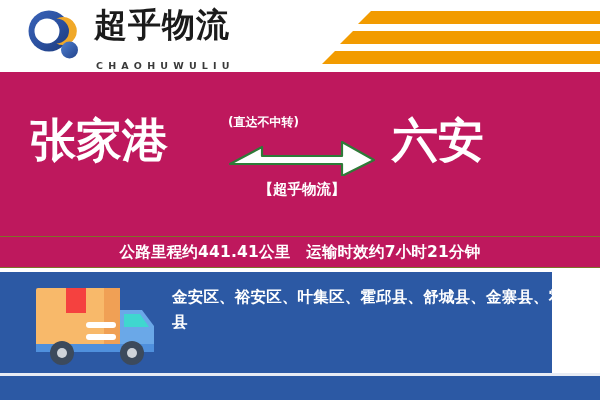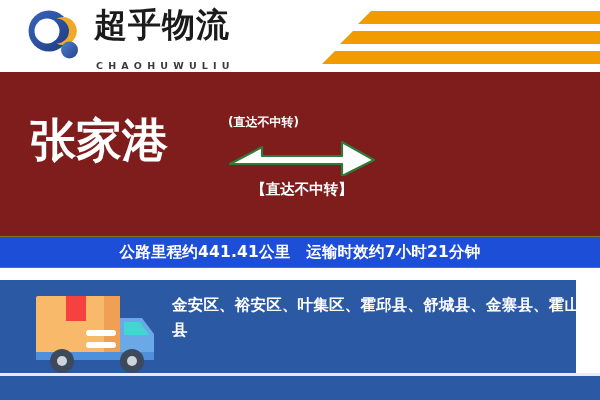--- a/index.html
+++ b/index.html
@@ -67,21 +67,21 @@
   }
   .stripe-1 { top: 3px;  left: 18px;  clip-path: polygon(13px 0, 100% 0, 100% 100%, 0 100%); }
   .stripe-2 { top: 23px; left: 0px;   clip-path: polygon(13px 0, 100% 0, 100% 100%, 0 100%); }
   .stripe-3 { top: 43px; left: -18px; clip-path: polygon(13px 0, 100% 0, 100% 100%, 0 100%); }
 
   
   .route-panel {
     position: absolute;
     left: 0; top: 72px;
     width: 600px; height: 164px;
-    background: #7f1d1d;
+    background: #be185d;
   }
   .city {
     position: absolute;
     top: 42px;
     font-family: "DejaVu Sans", "Liberation Sans", sans-serif;
     font-size: 46px;
     font-weight: bold;
     color: #ffffff;
     line-height: 52px;
     white-space: nowrap;
@@ -118,43 +118,42 @@
     font-weight: bold;
     color: #ffffff;
     white-space: nowrap;
   }
 
   
   .info-bar {
     position: absolute;
     left: 0; top: 236px;
     width: 600px; height: 32px;
-    background: #1d4ed8;
+    background: #be185d;
     border-top: 1px solid #7f7029;
     border-bottom: 1px solid #7f7029;
     box-sizing: border-box;
     display: flex;
     align-items: center;
     justify-content: center;
   }
   .info-bar-text {
     font-size: 15.5px;
     font-weight: bold;
     color: #ffffff;
     letter-spacing: 0.2px;
     white-space: nowrap;
   }
 
   
   .coverage-panel {
     position: absolute;
-    left: 0; top: 280px;
+    left: 0; top: 272px;
     width: 552px; height: 105px;
     background: #2c59a4;
-    padding-left: 24px;
   }
   .truck {
     position: absolute;
     left: 30px; top: 10px;
     width: 136px; height: 86px;
   }
   .truck svg { display: block; }
 
   .coverage-text {
     position: absolute;
@@ -225,23 +224,24 @@
     <div class="arrow-block">
 
       <div class="arrow-top-label">(直达不中转)</div>
 
       <div class="arrow-graphic">
         <svg width="148" height="40" viewBox="0 0 148 40" xmlns="http://www.w3.org/2000/svg">
           <path d="M2 28 L34 11 L34 20 L114 20 L114 6 L146 24 L114 40 L114 28 Z" fill="#ffffff" stroke="#2f7a38" stroke-width="2.2" stroke-linejoin="round"></path>
         </svg>
       </div>
 
-      <div class="arrow-bottom-label">【直达不中转】</div>
-    </div>
-
+      <div class="arrow-bottom-label">【超乎物流】</div>
+    </div>
+
+    <div class="city city-dest">六安</div>
   </div>
 
   <div class="info-bar">
     <span class="info-bar-text">公路里程约441.41公里　运输时效约7小时21分钟</span>
   </div>
 
   <div class="coverage-panel">
 
     <div class="truck">
       <svg width="136" height="86" viewBox="0 0 136 86" xmlns="http://www.w3.org/2000/svg">

